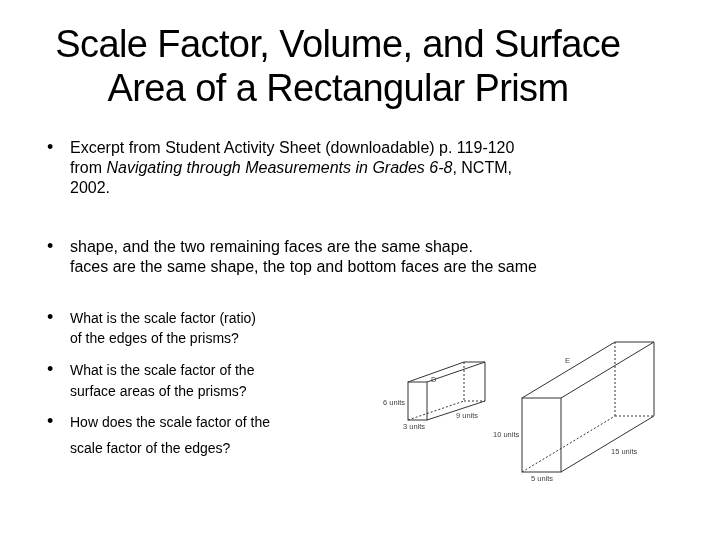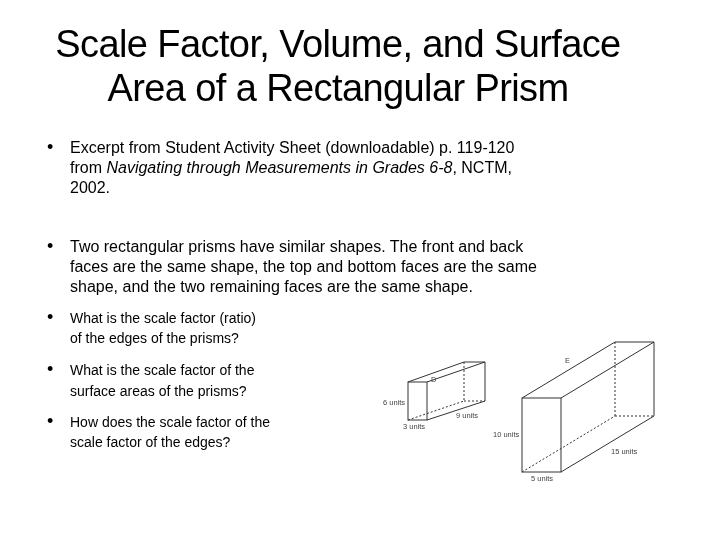--- a/index.html
+++ b/index.html
@@ -24,41 +24,40 @@
 
 <span class="bullet" style="top:137px">•</span>
 <div class="item" style="top:138px">
   <div>Excerpt from Student Activity Sheet (downloadable) p. 119-120</div>
   <div><span>from </span><i>Navigating through Measurements in Grades 6-8</i><span>, NCTM,</span></div>
   <div>2002.</div>
 </div>
 
 <span class="bullet" style="top:236px">•</span>
 <div class="item" style="top:237px">
-  <div>Two rectangular prisms have similar shapes. The front and back</div>
+  <div>shape, and the two remaining faces are the same shape.</div>
   <div>faces are the same shape, the top and bottom faces are the same</div>
-  <div>shape, and the two remaining faces are the same shape.</div>
 </div>
 
 <span class="bullet" style="top:307px">•</span>
 <div class="q" style="top:308px">
   <div>What is the scale factor (ratio)</div>
   <div style="">of the edges of the prisms?</div>
 </div>
 
 <span class="bullet" style="top:359px">•</span>
 <div class="q" style="top:360px">
   <div>What is the scale factor of the</div>
   <div style="margin-top:1px">surface areas of the prisms?</div>
 </div>
 
 <span class="bullet" style="top:411px">•</span>
 <div class="q" style="top:412px">
   <div>How does the scale factor of the</div>
-  <div style="margin-top:0">scale factor of the edges?</div>
+  <div style="margin-top:6px">scale factor of the edges?</div>
 </div>
 
 <svg width="720" height="540">
   <g stroke="#333" stroke-width="1" fill="none">
 
     <rect x="408" y="382" width="19" height="38"></rect>
 
     <line x1="408" y1="382" x2="464" y2="362"></line>
     <line x1="427" y1="382" x2="485" y2="362"></line>
     <line x1="464" y1="362" x2="485" y2="362"></line>

